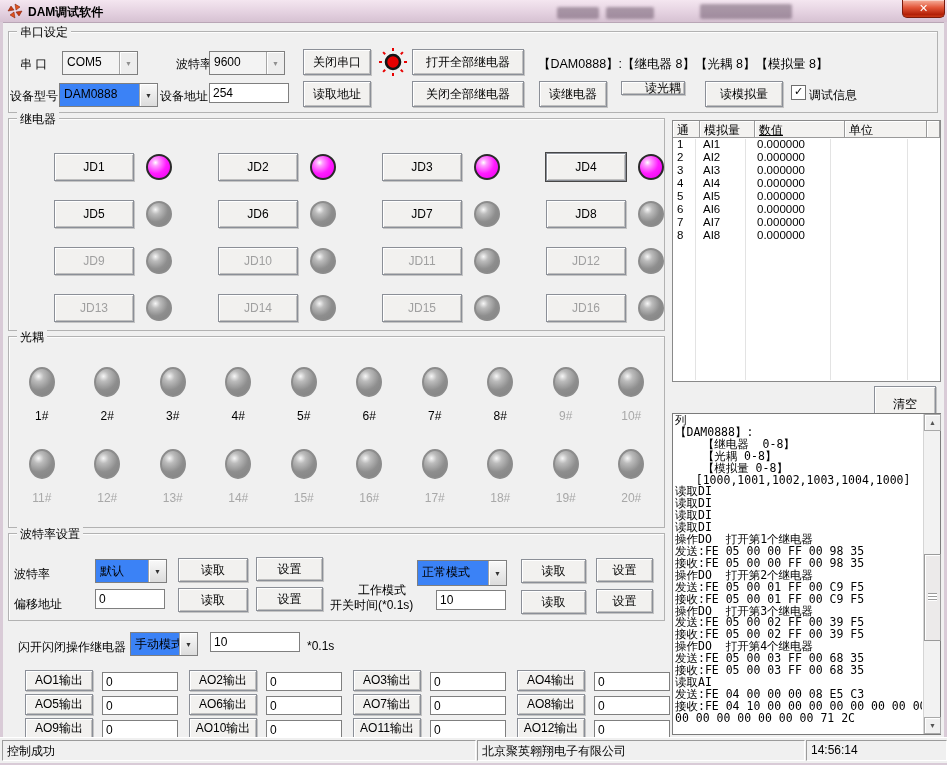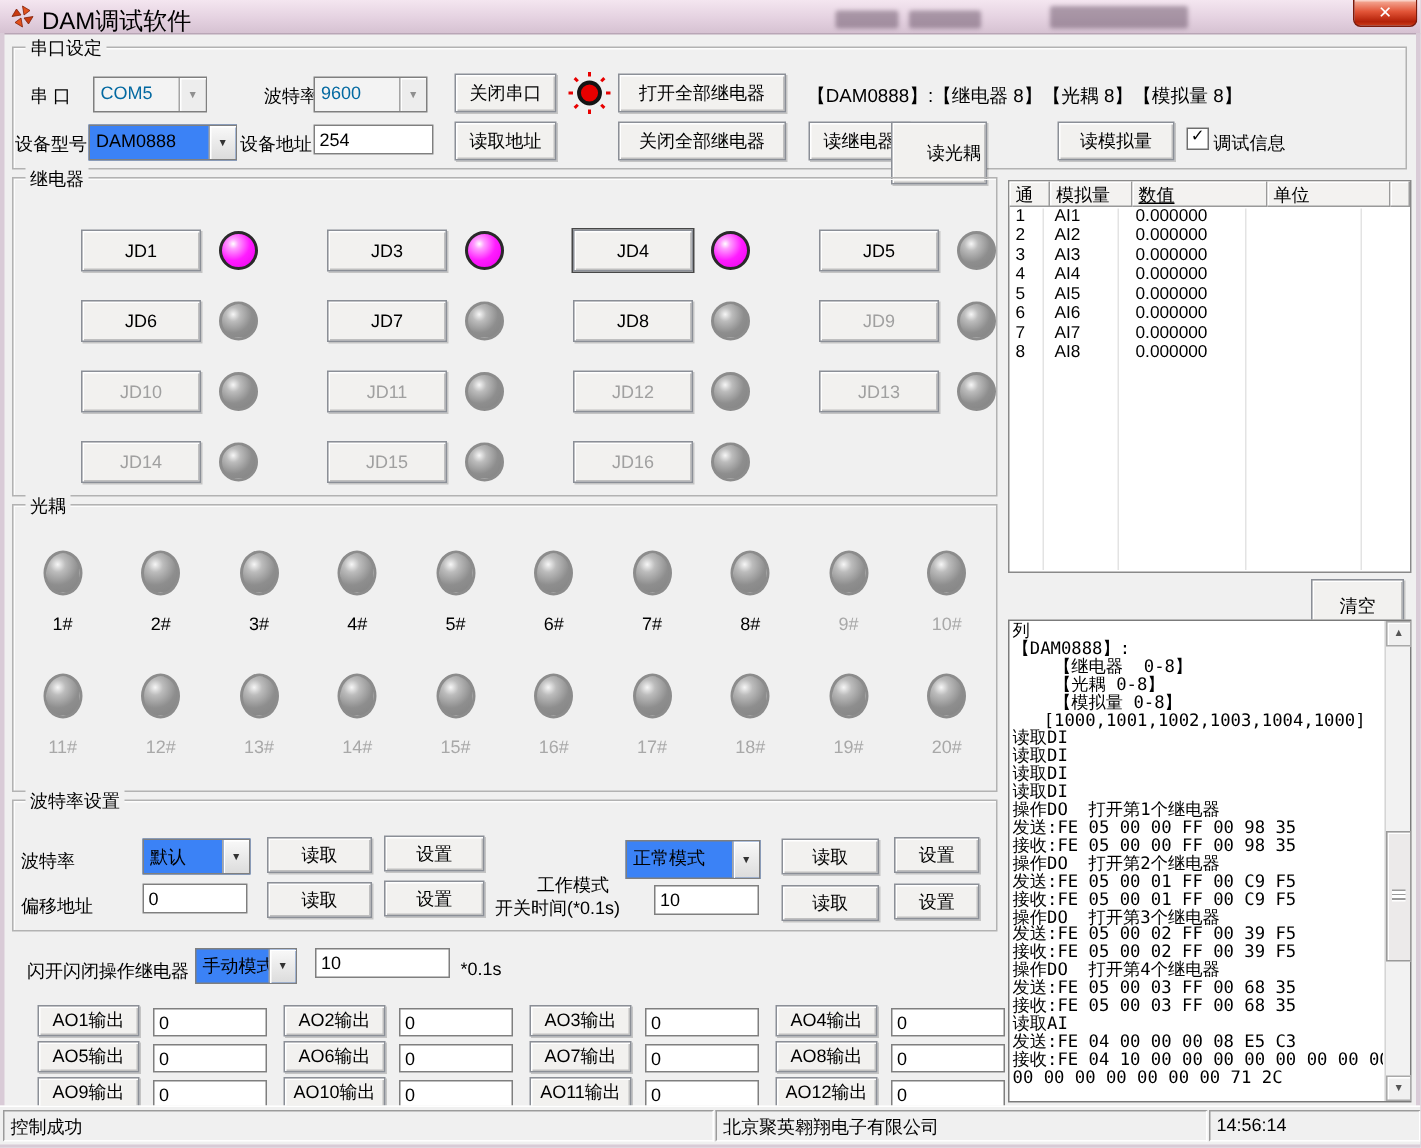--- a/index.html
+++ b/index.html
@@ -3,21 +3,21 @@
 <meta charset="utf-8">
 <style>
   html,body{margin:0;padding:0;}
   body{width:947px;height:765px;font-family:"Liberation Sans","DejaVu Sans",sans-serif;background:#c9b6c5;}
   #window{position:relative;width:947px;height:765px;background:#f0f0f0;overflow:hidden;}
   
   #titlebar{position:absolute;left:0;top:0;width:947px;height:22px;
     background:linear-gradient(#f4e6f0,#e3d0df 60%,#d6c2d2);border-bottom:1px solid #b9a6b6;}
   .tb-blob{position:absolute;background:rgba(62,42,64,.38);filter:blur(1.5px);border-radius:2px;}
   #app-icon{position:absolute;left:7px;top:3px;width:16px;height:16px;}
-  #title-text{position:absolute;left:28px;top:4px;font-size:16px;color:#000;}
+  #title-text{position:absolute;left:28px;top:4px;font-size:12px;color:#000;font-weight:bold;}
   #close-btn{position:absolute;left:902px;top:0;width:41px;height:17px;border-radius:0 0 5px 5px;
     background:linear-gradient(#f6b19e,#e25538 45%,#b32007 85%,#c93a18);border:1px solid #7c1a0b;border-top:none;
     color:#fff;font-size:11px;font-weight:bold;display:flex;align-items:center;justify-content:center;cursor:pointer;
     box-shadow:inset 0 1px 0 rgba(255,255,255,.45);}
   .frame{position:absolute;background:#d9cbd7;}
   
   .group{position:absolute;border:1px solid #b2b2b2;box-shadow:inset 1px 1px 0 #fdfdfd;}
   .legend{position:absolute;left:8px;top:-8px;background:#f0f0f0;padding:0 3px;font-size:12px;color:#000;white-space:nowrap;}
   
   .lbl{position:absolute;font-size:12px;color:#000;white-space:nowrap;}
@@ -25,21 +25,21 @@
     background:#f2f1ef;border:1px solid #8b8f97;font-size:12px;color:#000;font-family:inherit;
     box-shadow:inset 1px 1px 0 #ffffff,inset -1px -1px 0 #bfbfbf,1px 1px 0 rgba(0,0,0,.18);cursor:pointer;padding:0;}
   .btn[data-state="disabled"]{color:#a0a0a0;cursor:default;}
   .btn[data-state="default"]{box-shadow:0 0 0 1px #474747,inset 1px 1px 0 #ffffff,inset -1px -1px 0 #bfbfbf;}
   .inp{position:absolute;border:1px solid #7f7f7f;background:#fff;font-size:12px;padding:1px 3px;font-family:inherit;color:#000;}
   .sel{position:absolute;display:flex;background:#3b82f6;border:1px solid #7f7f7f;align-items:stretch;}
   .sel .sel-text{flex:1;font-size:12px;padding:3px 0 0 4px;white-space:nowrap;overflow:hidden;}
   .sel .sel-arrow{width:17px;display:flex;align-items:center;justify-content:center;font-size:7px;color:#333;
     background:linear-gradient(#f9f9f9,#dcdcdc);border-left:1px solid #a5a5a5;box-shadow:inset 1px 1px 0 #fff;}
   .sel.disabled{background:#f3f3f3;}
-  .sel.disabled .sel-text{color:#0369a1;}
+  .sel.disabled .sel-text{color:#000000;}
   .sel.disabled .sel-arrow{color:#8f8f8f;background:#ededed;}
   .checkbox{position:absolute;width:13px;height:13px;background:#fff;border:1px solid #6e6e6e;font-size:11px;line-height:11px;
     text-align:center;color:#000;cursor:pointer;}
   .checkbox[data-checked="true"]::after{content:"✓";position:relative;top:0px;font-weight:bold;}
   
   .light{display:inline-block;width:22px;height:22px;border-radius:50%;}
   .light[data-state="on"]{background:radial-gradient(circle at 34% 30%,#ffffff 0%,#ff9dff 16%,#ff1cff 52%,#ee00ee 100%);
     border:2px solid #2a2a2a;}
   .light[data-state="off"]{background:radial-gradient(circle at 34% 30%,#f6f6f6 0%,#bcbcbc 22%,#8e8e8e 58%,#828282 100%);
     border:2px solid #8c8c8c;}
@@ -142,31 +142,35 @@
   <span class="lbl" style="left:10px;top:88px;">设备型号</span>
   <div class="sel" style="left:59px;top:83px;width:97px;height:22px;">
     <span class="sel-text">DAM0888</span>
     <span class="sel-arrow">▼</span>
   </div>
   <span class="lbl" style="left:160px;top:88px;">设备地址</span>
   <input class="inp" style="left: 209px; top: 83px; width: 72px; height: 16px;" value="254">
   <button class="btn" style="left:303px;top:81px;width:68px;height:26px;">读取地址</button>
   <button class="btn" style="left:412px;top:81px;width:112px;height:26px;">关闭全部继电器</button>
   <button class="btn" style="left:539px;top:81px;width:68px;height:26px;">读继电器</button>
-  <button class="btn" style="left:594px;top:81px;width:64px;height:42px;padding-left:20px;">读光耦</button>
+  <button class="btn" style="left:621px;top:81px;width:64px;height:14px;padding-left:20px;">读光耦</button>
   <button class="btn" style="left:705px;top:81px;width:78px;height:26px;">读模拟量</button>
   <span class="checkbox" style="left:791px;top:85px;" data-checked="true"></span>
   <span class="lbl" style="left:809px;top:87px;">调试信息</span>
 
   <div class="group" style="left:8px;top:118px;width:655px;height:211px;">
     <span class="legend">继电器</span>
     <div class="relay-grid">
 
     <div class="relay-cell">
         <button class="btn" data-state="enabled">JD1</button>
+        <span class="light" data-state="on"></span>
+      </div>
+        <div class="relay-cell">
+        <button class="btn" data-state="enabled">JD2</button>
         <span class="light" data-state="on"></span>
       </div>
         <div class="relay-cell">
         <button class="btn" data-state="enabled">JD3</button>
         <span class="light" data-state="on"></span>
       </div>
         <div class="relay-cell">
         <button class="btn" data-state="default">JD4</button>
         <span class="light" data-state="on"></span>
       </div>

